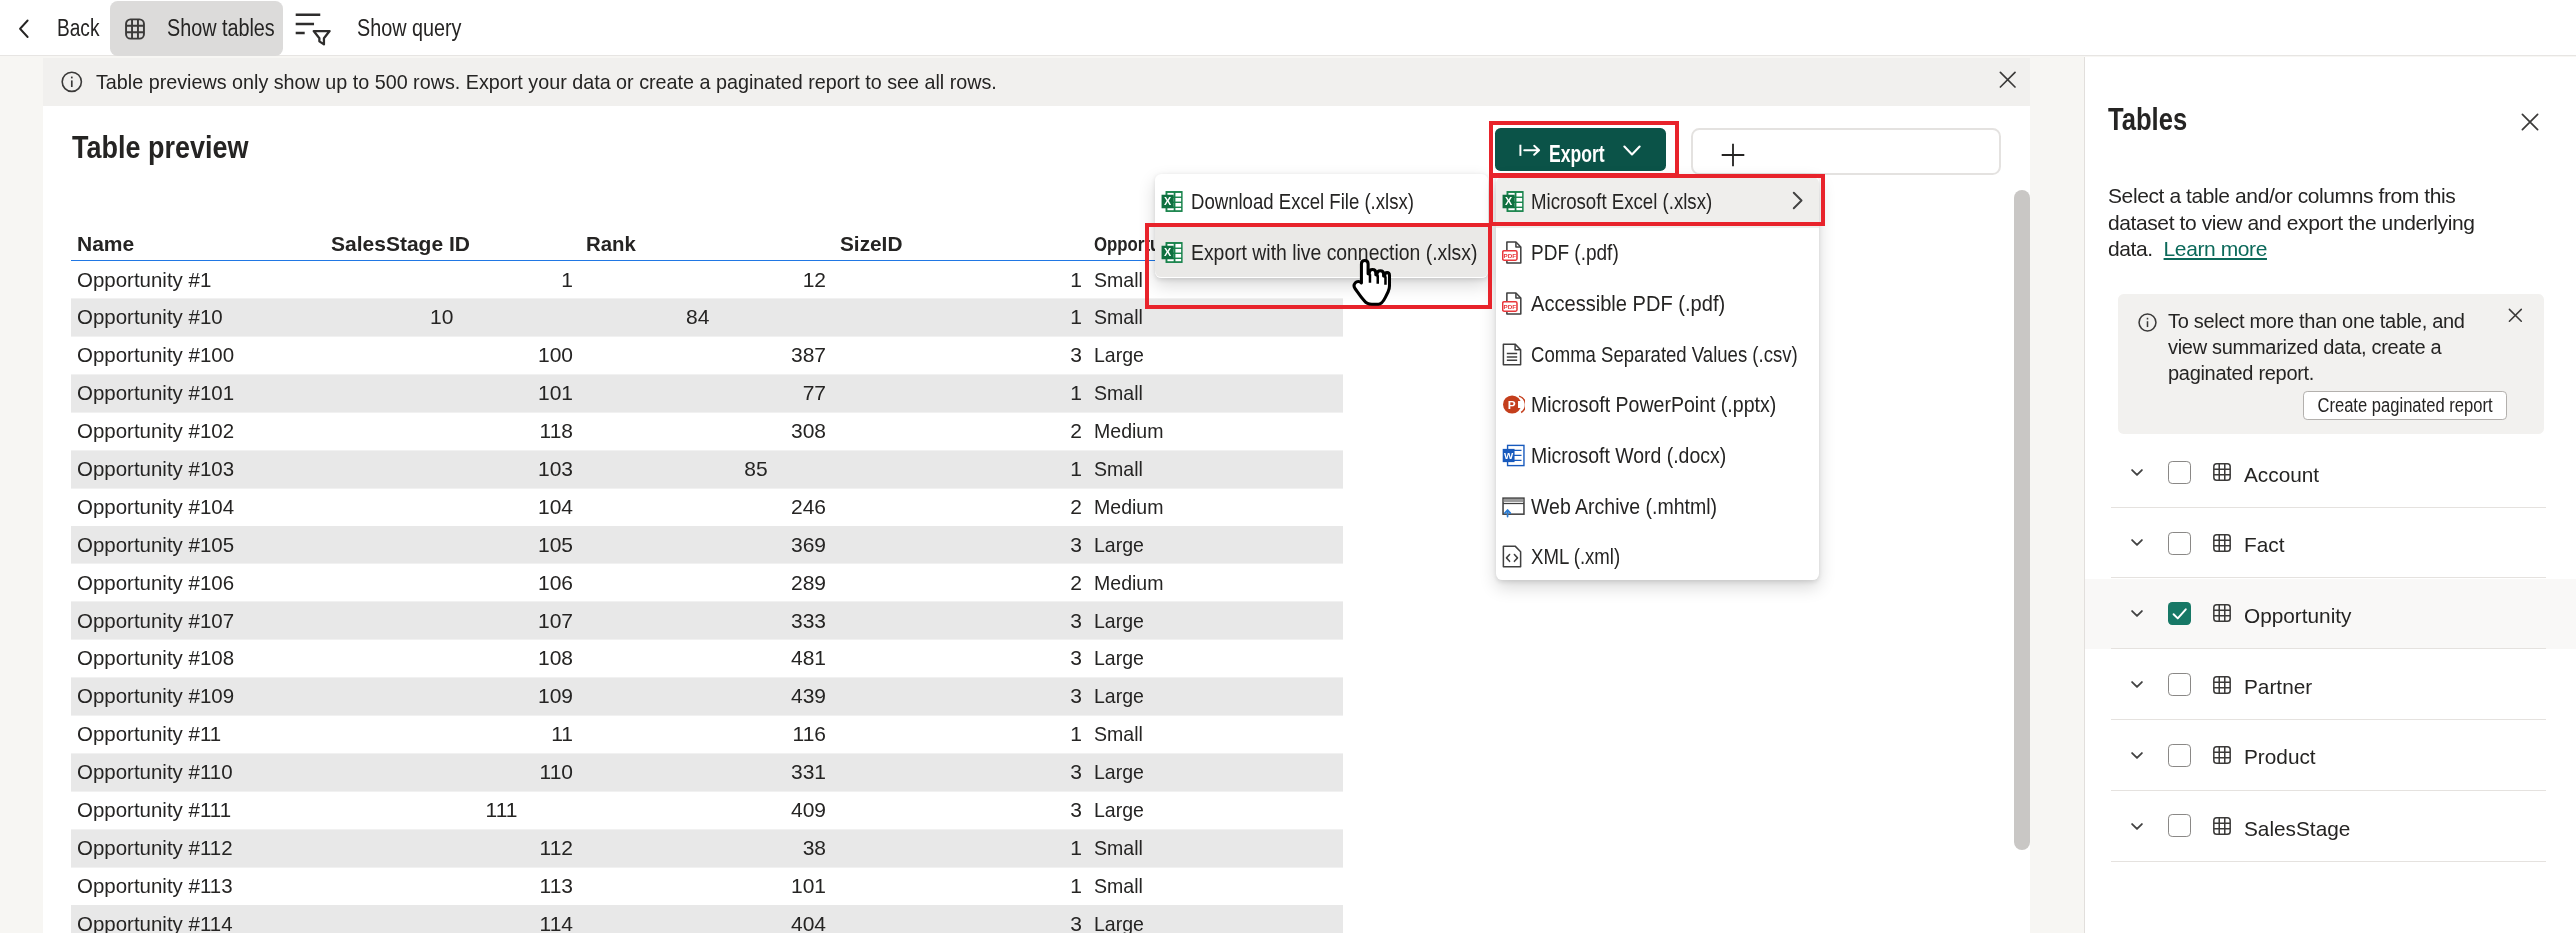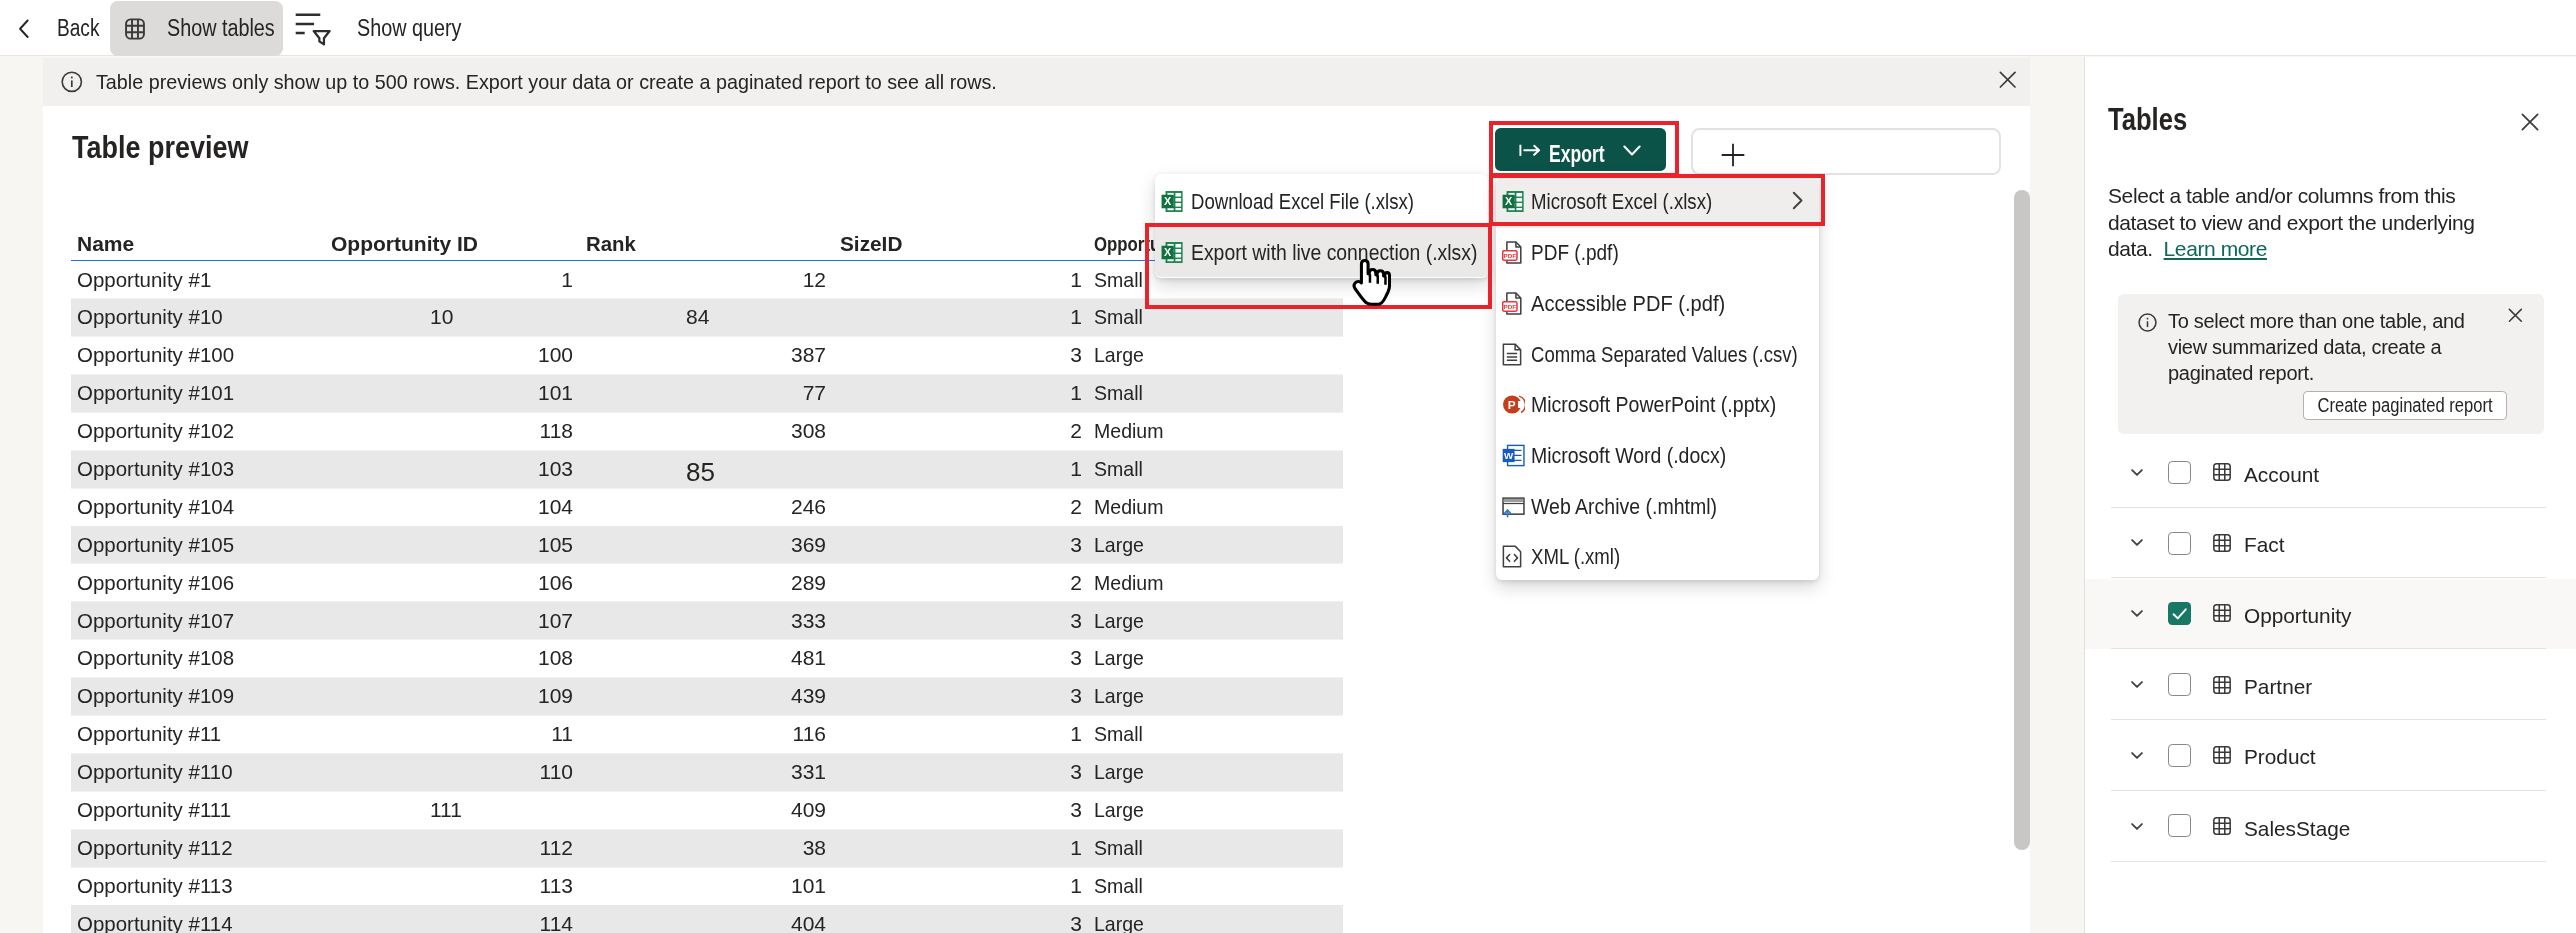--- a/index.html
+++ b/index.html
@@ -28,21 +28,21 @@
     <circle cx="15.5" cy="15.5" r="13.8" stroke="#3b3a39" stroke-width="2.3" fill="none"></circle>
     <rect x="14.3" y="13.5" width="2.4" height="9.5" fill="#3b3a39"></rect>
     <rect x="14.3" y="8" width="2.4" height="2.6" fill="#3b3a39"></rect>
   </svg>
 <div class="abs" style="left:96px;top:70px;font-size:21px;z-index:3"><span class="sx" style="transform:scaleX(0.94)">Table previews only show up to 500 rows. Export your data or create a paginated report to see all rows.</span></div>
 <svg class="abs" style="left:1999px;top:71px;z-index:3" width="17.4" height="17.4" viewBox="0 0 25 25">
     <path d="M2 2 L23 23 M23 2 L2 23" stroke="#3b3a39" stroke-width="2.4" fill="none" stroke-linecap="round"></path>
   </svg>
 <div class="abs" style="left:72px;top:130px;font-size:31px;font-weight:bold;z-index:2"><span class="sx" style="transform:scaleX(0.87)">Table preview</span></div>
 <div class="abs" style="left:77px;top:232px;font-size:21px;font-weight:bold;z-index:2"><span class="sx" style="transform:scaleX(1.0)">Name</span></div>
-<div class="abs" style="left:331px;top:232px;font-size:21px;font-weight:bold;z-index:2"><span class="sx" style="transform:scaleX(1.0)">Opportunity ID</span></div>
+<div class="abs" style="left:331px;top:232px;font-size:21px;font-weight:bold;z-index:2"><span class="sx" style="transform:scaleX(1.0)">SalesStage ID</span></div>
 <div class="abs" style="left:586px;top:232px;font-size:21px;font-weight:bold;z-index:2"><span class="sx" style="transform:scaleX(0.97)">Rank</span></div>
 <div class="abs" style="left:840px;top:232px;font-size:21px;font-weight:bold;z-index:2"><span class="sx" style="transform:scaleX(0.99)">SizeID</span></div>
 <div class="abs" style="left:1094px;top:232px;font-size:21px;font-weight:bold;z-index:2"><span class="sx" style="transform:scaleX(0.8)">Opportunity Size</span></div>
 <div class="abs" style="left:71px;top:260px;width:1272px;height:2.1px;background:#2077e4;z-index:2"></div>
 <div class="abs" style="left:71px;top:261px;width:1272px;height:38px;background:#ffffff;border-bottom:1.7px solid #f1f1f1;box-sizing:border-box;z-index:2"></div>
 <div class="abs" style="left:77px;top:268px;font-size:21px;z-index:3"><span class="sx" style="transform:scaleX(0.975)">Opportunity #1</span></div>
 <div class="abs" style="left:430px;top:268px;width:143px;text-align:right;font-size:21px;z-index:3">1</div>
 <div class="abs" style="left:686px;top:268px;width:140px;text-align:right;font-size:21px;z-index:3">12</div>
 <div class="abs" style="left:941px;top:268px;width:141px;text-align:right;font-size:21px;z-index:3">1</div>
 <div class="abs" style="left:1094px;top:268px;font-size:21px;z-index:3"><span class="sx" style="transform:scaleX(0.93)">Small</span></div>
@@ -66,21 +66,21 @@
 <div class="abs" style="left:1094px;top:381px;font-size:21px;z-index:3"><span class="sx" style="transform:scaleX(0.93)">Small</span></div>
 <div class="abs" style="left:71px;top:413px;width:1272px;height:38px;background:#ffffff;border-bottom:1.7px solid #f1f1f1;box-sizing:border-box;z-index:2"></div>
 <div class="abs" style="left:77px;top:419px;font-size:21px;z-index:3"><span class="sx" style="transform:scaleX(0.975)">Opportunity #102</span></div>
 <div class="abs" style="left:430px;top:419px;width:143px;text-align:right;font-size:21px;z-index:3">118</div>
 <div class="abs" style="left:686px;top:419px;width:140px;text-align:right;font-size:21px;z-index:3">308</div>
 <div class="abs" style="left:941px;top:419px;width:141px;text-align:right;font-size:21px;z-index:3">2</div>
 <div class="abs" style="left:1094px;top:419px;font-size:21px;z-index:3"><span class="sx" style="transform:scaleX(0.93)">Medium</span></div>
 <div class="abs" style="left:71px;top:451px;width:1272px;height:38px;background:#e8e8e8;border-bottom:1.7px solid #f1f1f1;box-sizing:border-box;z-index:2"></div>
 <div class="abs" style="left:77px;top:457px;font-size:21px;z-index:3"><span class="sx" style="transform:scaleX(0.975)">Opportunity #103</span></div>
 <div class="abs" style="left:430px;top:457px;width:143px;text-align:right;font-size:21px;z-index:3">103</div>
-<div class="abs" style="left:686px;top:457px;width:140px;text-align:left;font-size:26px;z-index:3">85</div>
+<div class="abs" style="left:686px;top:457px;width:140px;text-align:center;font-size:21px;z-index:3">85</div>
 <div class="abs" style="left:941px;top:457px;width:141px;text-align:right;font-size:21px;z-index:3">1</div>
 <div class="abs" style="left:1094px;top:457px;font-size:21px;z-index:3"><span class="sx" style="transform:scaleX(0.93)">Small</span></div>
 <div class="abs" style="left:71px;top:489px;width:1272px;height:38px;background:#ffffff;border-bottom:1.7px solid #f1f1f1;box-sizing:border-box;z-index:2"></div>
 <div class="abs" style="left:77px;top:495px;font-size:21px;z-index:3"><span class="sx" style="transform:scaleX(0.975)">Opportunity #104</span></div>
 <div class="abs" style="left:430px;top:495px;width:143px;text-align:right;font-size:21px;z-index:3">104</div>
 <div class="abs" style="left:686px;top:495px;width:140px;text-align:right;font-size:21px;z-index:3">246</div>
 <div class="abs" style="left:941px;top:495px;width:141px;text-align:right;font-size:21px;z-index:3">2</div>
 <div class="abs" style="left:1094px;top:495px;font-size:21px;z-index:3"><span class="sx" style="transform:scaleX(0.93)">Medium</span></div>
 <div class="abs" style="left:71px;top:526px;width:1272px;height:38px;background:#e8e8e8;border-bottom:1.7px solid #f1f1f1;box-sizing:border-box;z-index:2"></div>
 <div class="abs" style="left:77px;top:533px;font-size:21px;z-index:3"><span class="sx" style="transform:scaleX(0.975)">Opportunity #105</span></div>
@@ -119,21 +119,21 @@
 <div class="abs" style="left:941px;top:722px;width:141px;text-align:right;font-size:21px;z-index:3">1</div>
 <div class="abs" style="left:1094px;top:722px;font-size:21px;z-index:3"><span class="sx" style="transform:scaleX(0.93)">Small</span></div>
 <div class="abs" style="left:71px;top:754px;width:1272px;height:38px;background:#e8e8e8;border-bottom:1.7px solid #f1f1f1;box-sizing:border-box;z-index:2"></div>
 <div class="abs" style="left:77px;top:760px;font-size:21px;z-index:3"><span class="sx" style="transform:scaleX(0.975)">Opportunity #110</span></div>
 <div class="abs" style="left:430px;top:760px;width:143px;text-align:right;font-size:21px;z-index:3">110</div>
 <div class="abs" style="left:686px;top:760px;width:140px;text-align:right;font-size:21px;z-index:3">331</div>
 <div class="abs" style="left:941px;top:760px;width:141px;text-align:right;font-size:21px;z-index:3">3</div>
 <div class="abs" style="left:1094px;top:760px;font-size:21px;z-index:3"><span class="sx" style="transform:scaleX(0.93)">Large</span></div>
 <div class="abs" style="left:71px;top:792px;width:1272px;height:38px;background:#ffffff;border-bottom:1.7px solid #f1f1f1;box-sizing:border-box;z-index:2"></div>
 <div class="abs" style="left:77px;top:798px;font-size:21px;z-index:3"><span class="sx" style="transform:scaleX(0.975)">Opportunity #111</span></div>
-<div class="abs" style="left:430px;top:798px;width:143px;text-align:left;font-size:21px;z-index:3">111</div>
+<div class="abs" style="left:430px;top:798px;width:143px;text-align:center;font-size:21px;z-index:3">111</div>
 <div class="abs" style="left:686px;top:798px;width:140px;text-align:right;font-size:21px;z-index:3">409</div>
 <div class="abs" style="left:941px;top:798px;width:141px;text-align:right;font-size:21px;z-index:3">3</div>
 <div class="abs" style="left:1094px;top:798px;font-size:21px;z-index:3"><span class="sx" style="transform:scaleX(0.93)">Large</span></div>
 <div class="abs" style="left:71px;top:830px;width:1272px;height:38px;background:#e8e8e8;border-bottom:1.7px solid #f1f1f1;box-sizing:border-box;z-index:2"></div>
 <div class="abs" style="left:77px;top:836px;font-size:21px;z-index:3"><span class="sx" style="transform:scaleX(0.975)">Opportunity #112</span></div>
 <div class="abs" style="left:430px;top:836px;width:143px;text-align:right;font-size:21px;z-index:3">112</div>
 <div class="abs" style="left:686px;top:836px;width:140px;text-align:right;font-size:21px;z-index:3">38</div>
 <div class="abs" style="left:941px;top:836px;width:141px;text-align:right;font-size:21px;z-index:3">1</div>
 <div class="abs" style="left:1094px;top:836px;font-size:21px;z-index:3"><span class="sx" style="transform:scaleX(0.93)">Small</span></div>
 <div class="abs" style="left:71px;top:868px;width:1272px;height:38px;background:#ffffff;border-bottom:1.7px solid #f1f1f1;box-sizing:border-box;z-index:2"></div>

